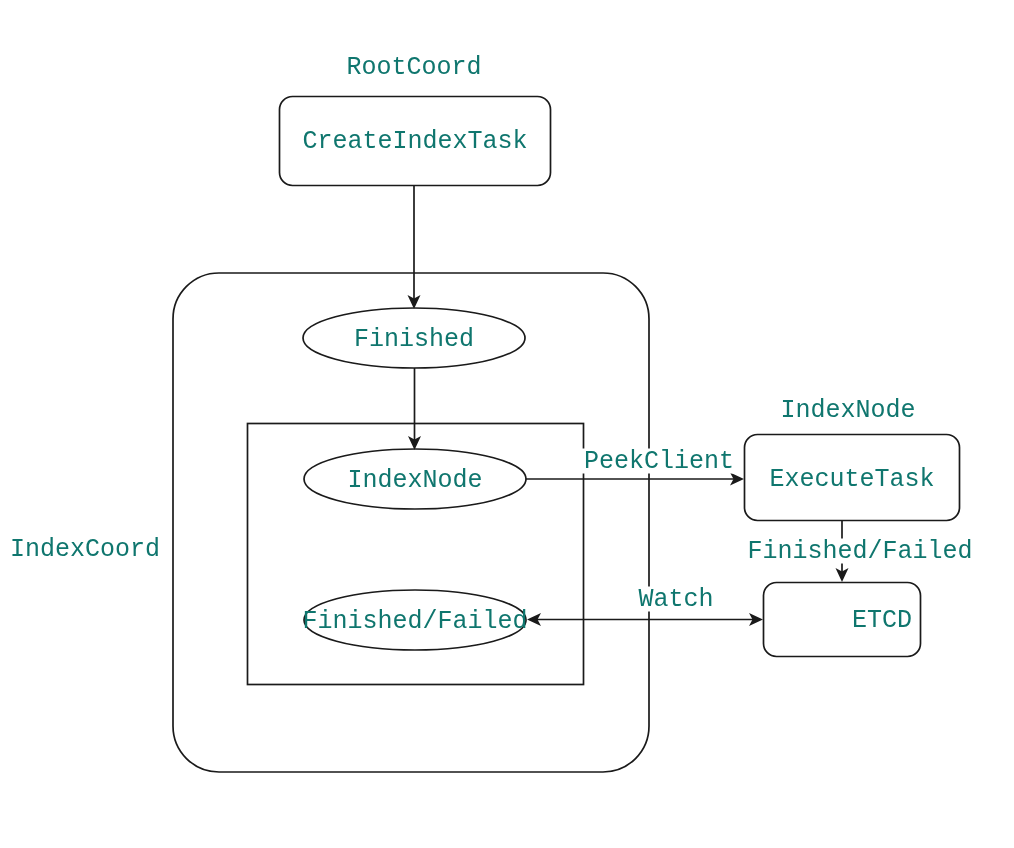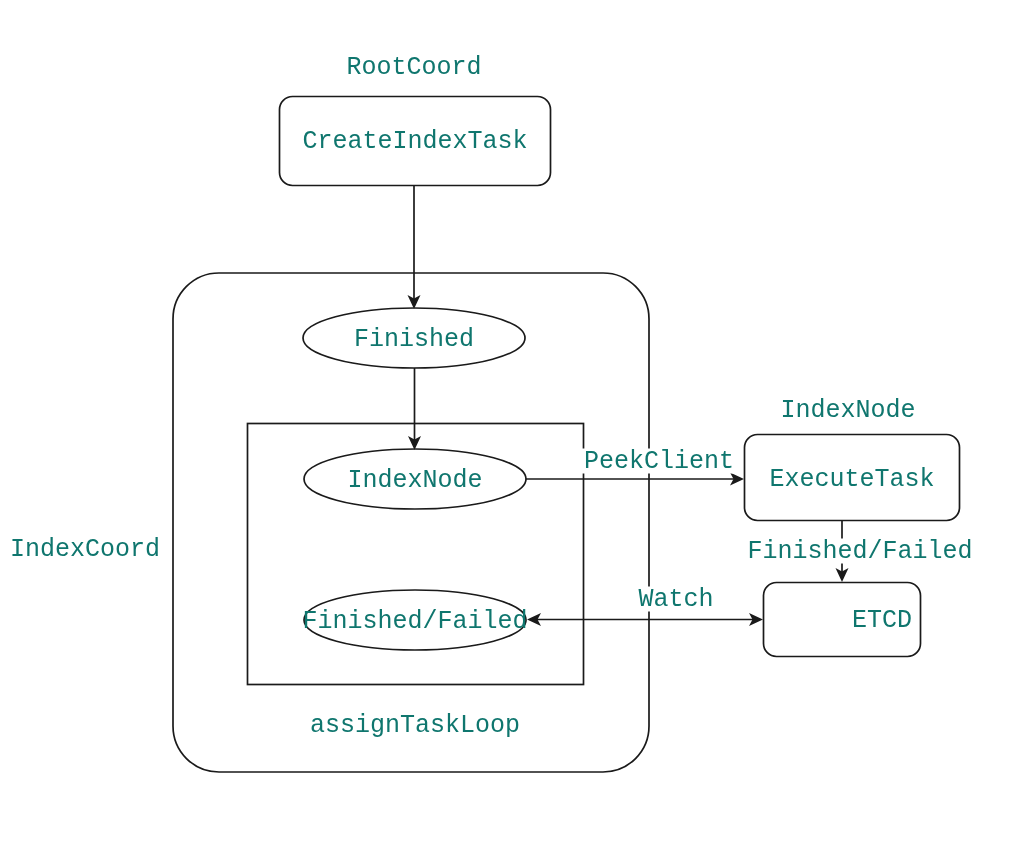--- a/index.html
+++ b/index.html
@@ -120,21 +120,20 @@
       <path class="arrow-head" d="M 527 619.5 L 541 613 L 537.5 619.5 L 541 626 Z"></path>
       <path class="arrow-head" d="M 763 619.5 L 749 613 L 752.5 619.5 L 749 626 Z"></path>
     </g>
 
   </svg>
 
   <div class="dg-label group-text centered" style="left:414px; top:67px;">RootCoord</div>
 
   <div class="dg-label group-text left-anchored" style="left:10px; top:549px;">IndexCoord</div>
 
-  <div class="dg-label group-text centered" style="left:415px; top:725px;">assignTaskLoop</div>
 
   <div class="dg-label group-text centered" style="left:848px; top:410px;">IndexNode</div>
 
   <div class="dg-label node-text centered" style="left:415px; top:141px;">CreateIndexTask</div>
 
   <div class="dg-label node-text centered" style="left:414px; top:339px;">Finished</div>
 
   <div class="dg-label node-text centered" style="left:415px; top:480px;">IndexNode</div>
 
   <div class="dg-label node-text centered" style="left:415px; top:621px;">Finished/Failed</div>

